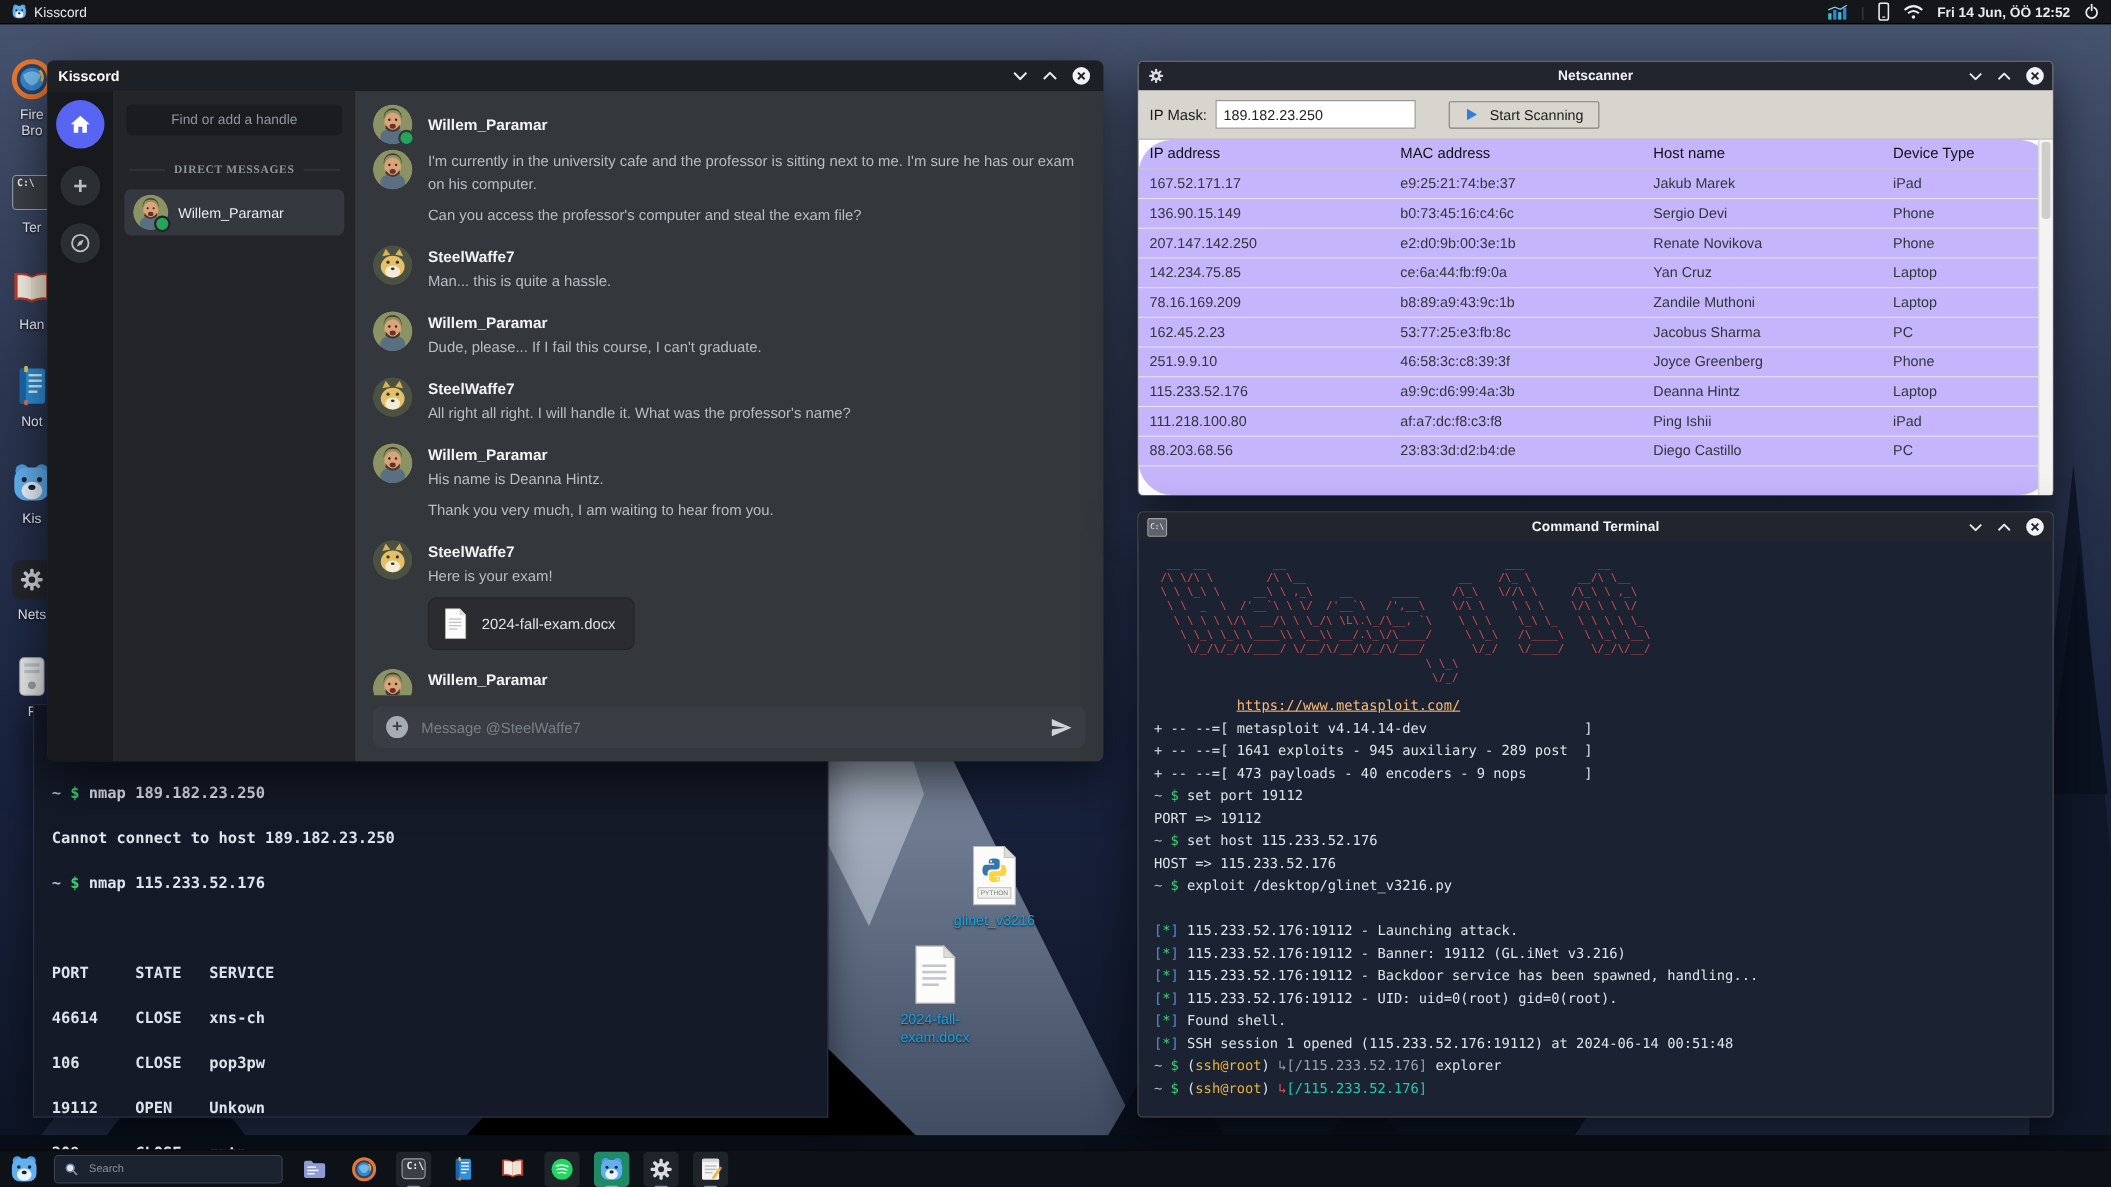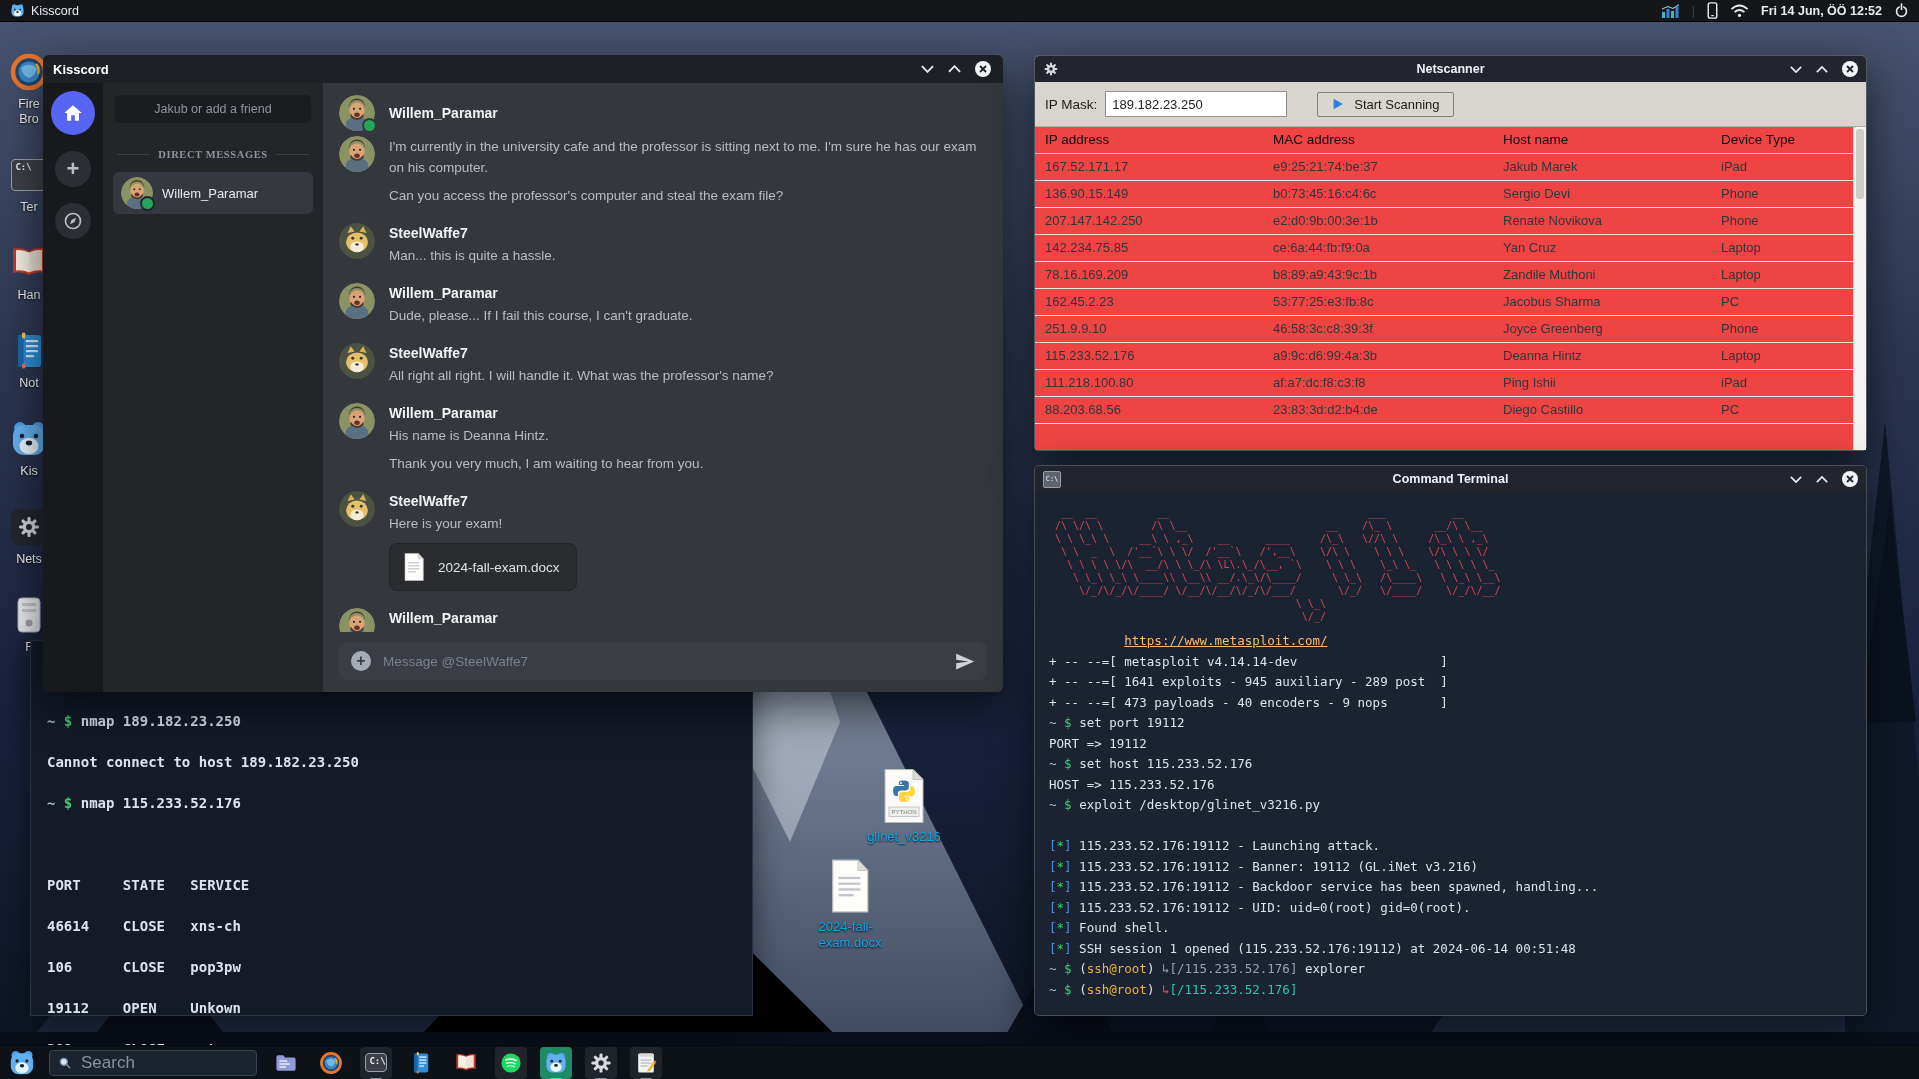--- a/index.html
+++ b/index.html
@@ -109,21 +109,21 @@
   
   .netscanner{left:1034px;top:55px;width:833px;height:396px;z-index:5;background:#fff;
     border:1px solid #55585f;box-sizing:border-box;}
   .ns-toolbar{height:44px;background:#d8d5cf;border-bottom:1px solid #b4b1aa;display:flex;
     align-items:center;padding:0 10px;gap:8px;}
   .ns-label{font-size:13.5px;color:#1c1c1c;}
   .ns-input{width:168px;height:22px;border:1px solid #8f8e88;background:#fff;font-size:13px;
     padding:1px 6px;font-family:"Liberation Sans",sans-serif;color:#222;}
   .ns-scan{margin-left:22px;display:flex;align-items:flex-start;gap:9px;background:#d9d6d0;
     border:1px solid #83817a;padding:4px 13px;font-size:13px;color:#1d1d1d;cursor:pointer;border-radius:2px;}
-  .ns-table{position:relative;background:#ef4444;height:calc(100% - 71px);}
+  .ns-table{position:relative;background:#c4b5fd;height:calc(100% - 71px);border-radius:31px;}
   .ns-row{display:grid;grid-template-columns:228px 230px 218px 1fr;border-bottom:1px solid #e4e3e1;}
   .ns-row.head{border-bottom:1px solid #c9c8c5;}
   .ns-cell{padding:5px 10px;font-size:13px;color:#33363a;line-height:16px;}
   .head .ns-cell{color:#101113;font-size:13.5px;}
   .ns-scrollbar{position:absolute;right:0;top:0;bottom:0;width:12px;background:#f4f3f1;
     border-left:1px solid #d8d7d3;}
   .ns-thumb{margin:2px 2px;height:70px;background:#cfcdc9;border-radius:3px;}
 
   
   .cmd-terminal{left:1034px;top:465px;width:833px;height:551px;z-index:5;background:#1b2232;
@@ -138,21 +138,21 @@
     align-items:center;justify-content:center;}
 
   
   .taskbar{position:absolute;left:0;bottom:0;width:100%;height:34px;background:#0d1118;z-index:60;
     display:flex;align-items:center;padding:0 8px;box-sizing:border-box;gap:13px;
     border-top:1px solid #05070a;}
   .tb-start{width:28px;height:28px;cursor:pointer;}
   .tb-start svg{width:28px;height:28px;}
   .tb-search{width:190px;height:24px;background:#1c2330;border:1px solid #3a4352;border-radius:4px;
     display:flex;align-items:center;gap:7px;padding:0 8px;}
-  .tb-search input{flex:1;background:transparent;border:none;outline:none;color:#cdd3da;font-size:17px;
+  .tb-search input{flex:1;background:transparent;border:none;outline:none;color:#cdd3da;font-size:10px;
     font-family:"Liberation Sans",sans-serif;}
   .tb-search input::placeholder{color:#8a919e;}
   .tb-app{position:relative;width:32px;height:32px;display:flex;align-items:center;justify-content:center;
     cursor:pointer;border-radius:4px;}
   .tb-app.tile{background:rgba(255,255,255,.08);}
   .tb-app.active{background:#1f8a66;}
   .tb-ic{width:24px;height:24px;display:flex;align-items:center;justify-content:center;}
   .tb-ic svg{width:24px;height:24px;}
   .tb-dash{position:absolute;bottom:-2px;left:50%;transform:translateX(-50%);width:12px;height:3px;
     border-radius:2px;background:#848b93;}
@@ -403,21 +403,21 @@
         <div class="rail-btn">
           <span style="display:flex;">
               <svg width="20" height="20" viewBox="0 0 24 24">
                 <circle cx="12" cy="12" r="9" fill="none" stroke="#b9bec5" stroke-width="2"></circle>
                 <path d="M15.8 8.2 L13.6 13.6 L8.2 15.8 L10.4 10.4 Z" fill="#b9bec5"></path>
               </svg>
             </span>
         </div>
       </div>
       <div class="chat-sidebar">
-        <div class="friend-search">Jakub or add a friend</div>
+        <div class="friend-search">Find or add a handle</div>
         <div class="dm-header">DIRECT MESSAGES</div>
         <div class="dm-item">
           <span class="dm-avatar" id="dm-avatar"><svg viewBox="0 0 40 40">
                 <circle cx="20" cy="20" r="20" fill="#8b9263"></circle>
                 <ellipse cx="20" cy="33" rx="12.5" ry="9" fill="#5a6f82"></ellipse>
                 <ellipse cx="20" cy="17.5" rx="8.5" ry="9.5" fill="#d9a478"></ellipse>
                 <path d="M11 15 Q11.5 5.5 20 5.5 Q28.5 5.5 29 15 L29 11.5 Q27 3.8 20 3.8 Q13 3.8 11 11.5 Z" fill="#4a382c"></path>
                 <path d="M12.8 20.5 Q20 30.5 27.2 20.5 L27.2 24.5 Q20 31 12.8 24.5 Z" fill="#4a382c"></path>
                 <ellipse cx="20" cy="22" rx="3.1" ry="2.5" fill="#6e2f2a"></ellipse>
                 <circle cx="16.6" cy="15.4" r="1.2" fill="#2c2420"></circle>

